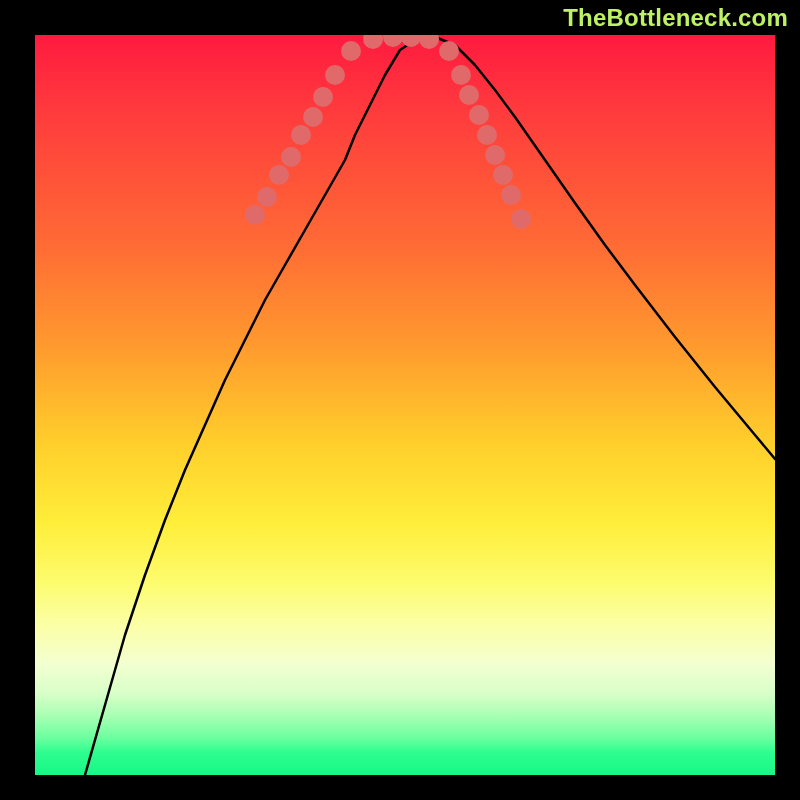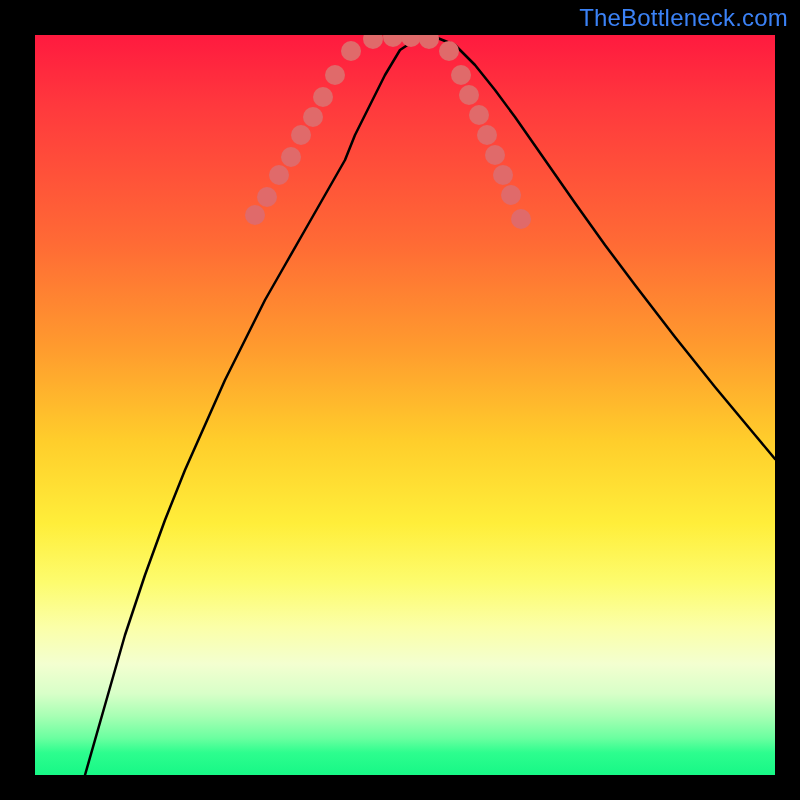--- a/index.html
+++ b/index.html
@@ -48,23 +48,23 @@
     position: absolute;
     left: 0;
     top: 0;
     width: 740px;
     height: 740px;
   }
   .watermark {
     position: absolute;
     top: 4px;
     right: 12px;
-    color: #3b82f6;
+    color: #bef264;
     font-size: 24px;
-    font-weight: 400;
+    font-weight: 700;
     letter-spacing: 0.2px;
     user-select: none;
   }
 </style>
 </head>
 <body>
 
 <div class="frame">
   <div class="plot-area">
     <svg viewBox="0 0 740 740" preserveAspectRatio="none">

